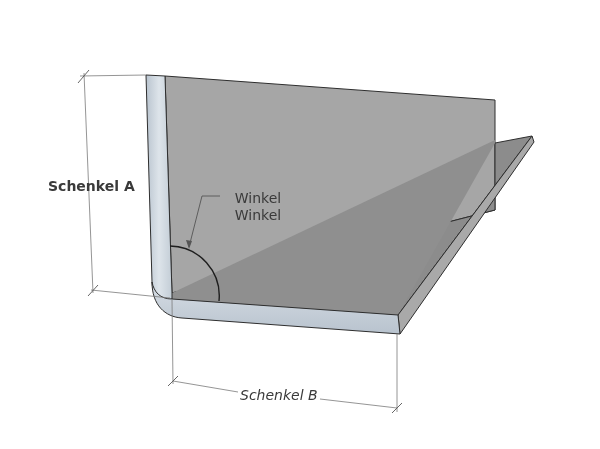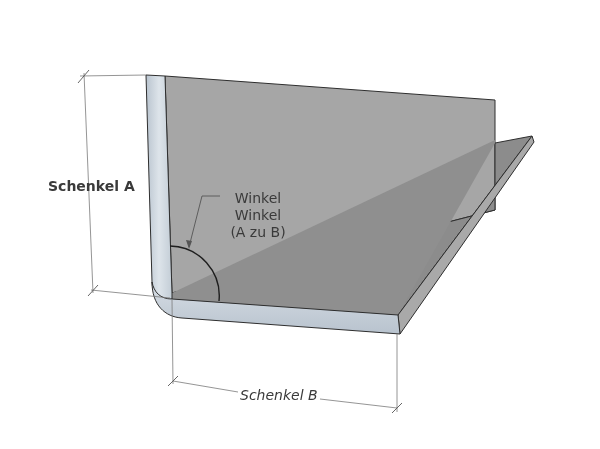--- a/index.html
+++ b/index.html
@@ -53,14 +53,13 @@
   <line x1="320" y1="399" x2="397" y2="408" stroke="#7a7a7a" stroke-width="0.8"></line>
   <line x1="168" y1="386" x2="178" y2="376" stroke="#555" stroke-width="0.9"></line>
   <line x1="392" y1="413" x2="402" y2="403" stroke="#555" stroke-width="0.9"></line>
 </svg>
 
 <div class="lbl" style="left:48px; top:178px;font-weight:bold;">Schenkel A</div>
 <div class="lbl" style="left:240px; top:387px;font-style:italic;">Schenkel B</div>
 <div class="lbl lbl-center" style="left:222px; top:190px; width:72px;">
   <div>Winkel</div>
   <div>Winkel</div>
-  <div>(A zu B)</div>
 </div>
 
 </body></html>

